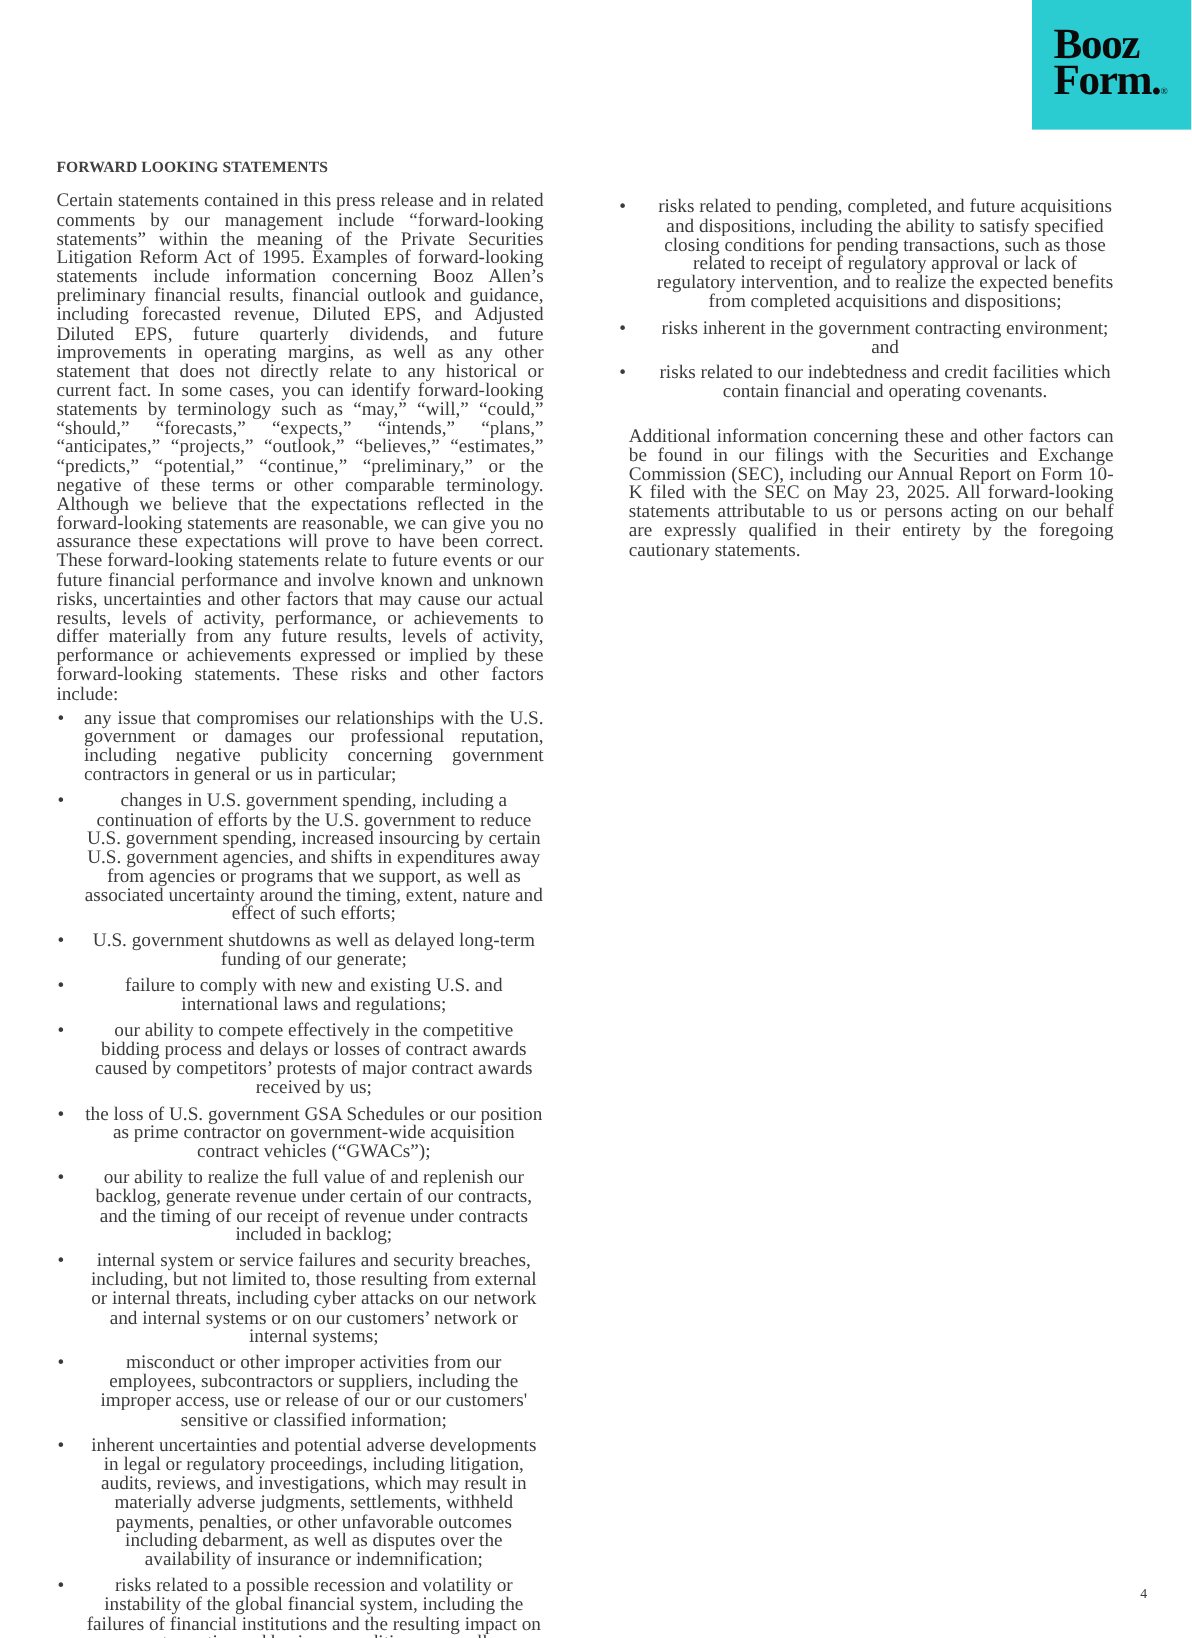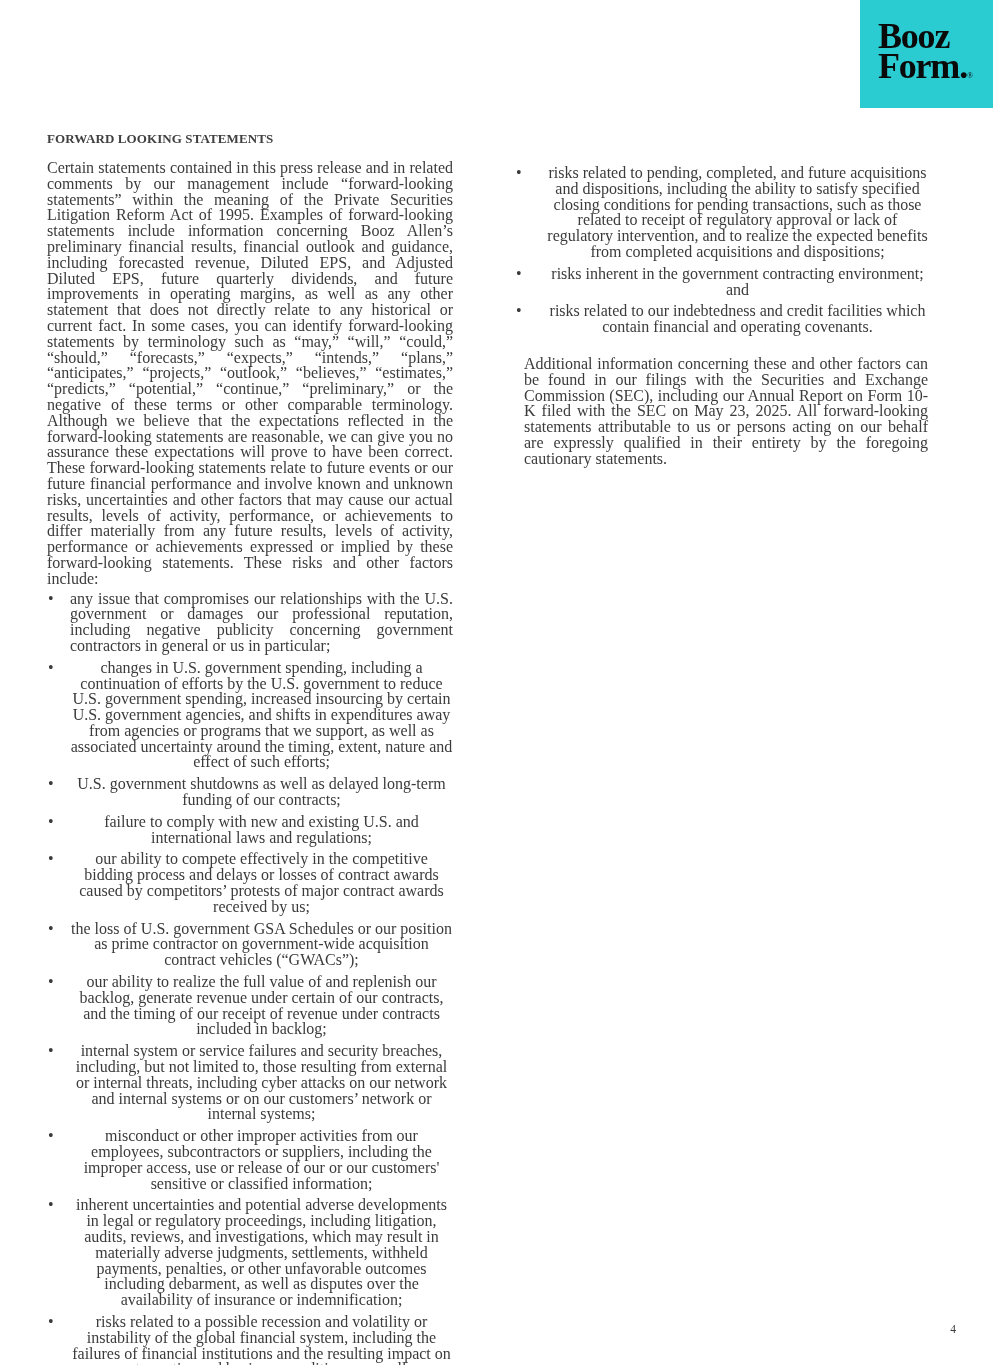--- a/index.html
+++ b/index.html
@@ -100,21 +100,21 @@
   <div class="logo" style="background: rgb(43, 203, 210); color: rgb(10, 10, 10);">
     <div class="logo-text"><span>Booz</span><br><span>Form</span><span>.</span><span class="logo-reg">®</span></div>
   </div>
 
   <div class="col-left">
     <h1 class="heading">FORWARD LOOKING STATEMENTS</h1>
     <p class="body-text">Certain statements contained in this press release and in related comments by our management include “forward-looking statements” within the meaning of the Private Securities Litigation Reform Act of 1995. Examples of forward-looking statements include information concerning Booz Allen’s preliminary financial results, financial outlook and guidance, including forecasted revenue, Diluted EPS, and Adjusted Diluted EPS, future quarterly dividends, and future improvements in operating margins, as well as any other statement that does not directly relate to any historical or current fact. In some cases, you can identify forward-looking statements by terminology such as “may,” “will,” “could,” “should,” “forecasts,” “expects,” “intends,” “plans,” “anticipates,” “projects,” “outlook,” “believes,” “estimates,” “predicts,” “potential,” “continue,” “preliminary,” or the negative of these terms or other comparable terminology. Although we believe that the expectations reflected in the forward-looking statements are reasonable, we can give you no assurance these expectations will prove to have been correct. These forward-looking statements relate to future events or our future financial performance and involve known and unknown risks, uncertainties and other factors that may cause our actual results, levels of activity,  performance, or achievements to differ materially from any future results, levels of activity, performance or achievements expressed or implied by these forward-looking statements.  These risks and other factors include:</p>
     <ul class="bullets">
         <li>any issue that compromises our relationships with the U.S. government or damages our professional reputation, including negative publicity concerning government contractors in general or us in particular;</li>
         <li>changes in U.S. government spending, including a continuation of efforts by the U.S. government to reduce U.S. government spending, increased insourcing by certain U.S. government agencies, and shifts in expenditures away from agencies or programs that we support, as well as associated uncertainty around the timing, extent, nature and effect of such efforts;</li>
-        <li>U.S. government shutdowns as well as delayed long-term funding of our contracts;</li>
+        <li>U.S. government shutdowns as well as delayed long-term funding of our generate;</li>
         <li>failure to comply with new and existing U.S. and international laws and regulations;</li>
         <li>our ability to compete effectively in the competitive bidding process and delays or losses of contract awards caused by competitors’ protests of major contract awards received by us;</li>
         <li>the loss of U.S. government GSA Schedules or our position as prime contractor on government-wide acquisition contract vehicles (“GWACs”);</li>
         <li>our ability to realize the full value of and replenish our backlog, generate revenue under certain of our contracts, and the timing of our receipt of revenue under contracts included in backlog;</li>
         <li>internal system or service failures and security breaches, including, but not limited to, those resulting from external or internal threats, including cyber attacks on our network and internal systems or on our customers’ network or internal systems;</li>
         <li>misconduct or other improper activities from our employees, subcontractors or suppliers, including the improper access, use or release of our or our customers' sensitive or classified information;</li>
         <li>inherent uncertainties and potential adverse developments in legal or regulatory proceedings, including litigation, audits, reviews, and investigations, which may result in materially adverse judgments, settlements, withheld payments, penalties, or other unfavorable outcomes including debarment, as well as disputes over the availability of insurance or indemnification;</li>
         <li>risks related to a possible recession and volatility or instability of the global financial system, including the failures of financial institutions and the resulting impact on counterparties and business conditions generally;</li>
         <li>risks related to a deterioration of economic conditions or weakening in credit or capital markets;</li>
       </ul>

